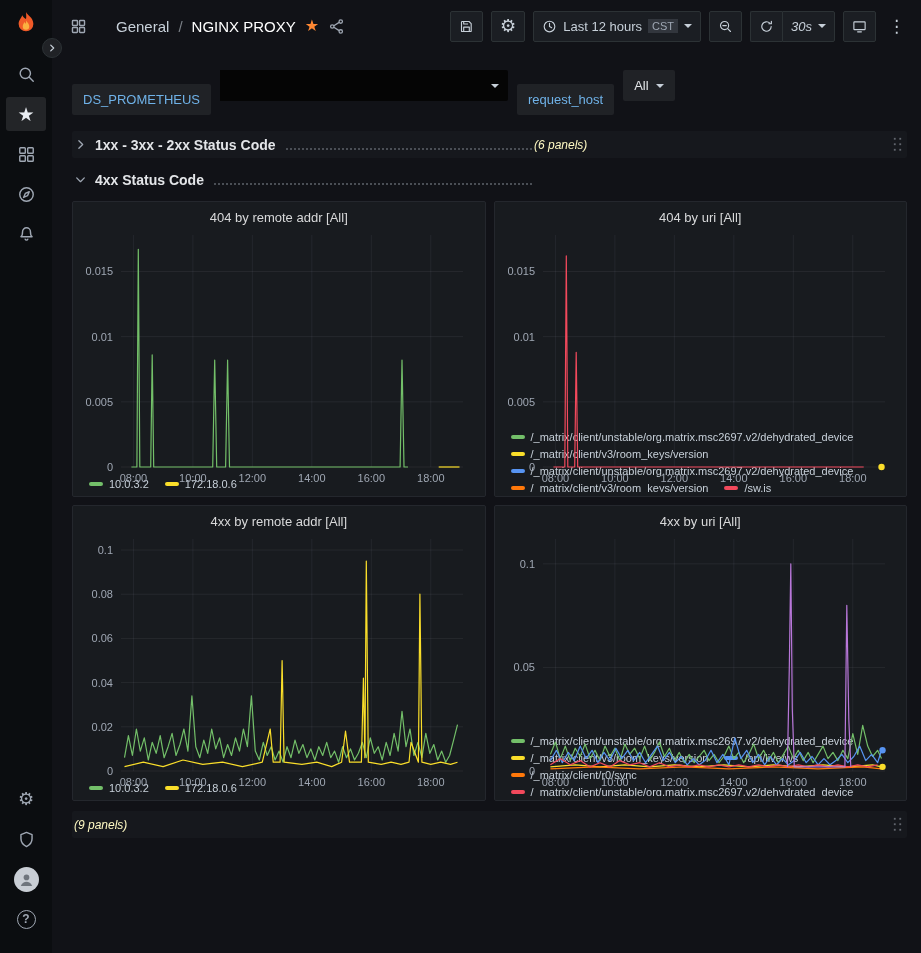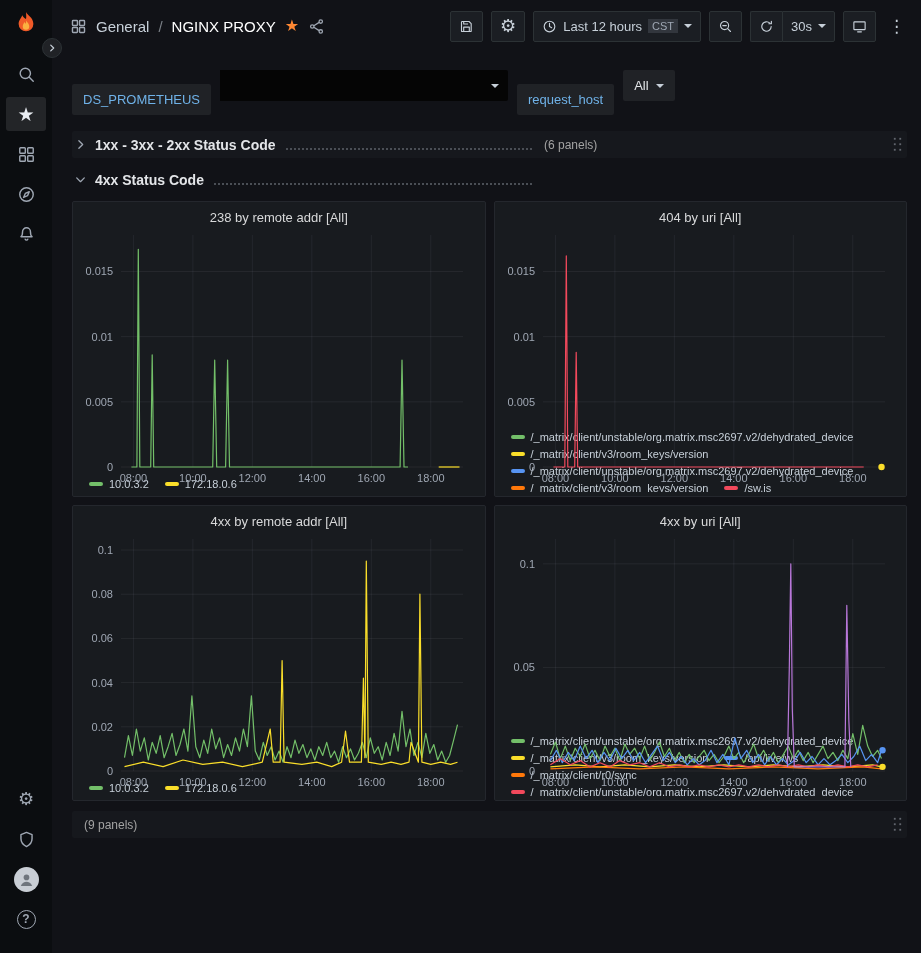--- a/index.html
+++ b/index.html
@@ -31,33 +31,33 @@
     align-items:center; justify-content:center; color:#c7d0d9; z-index:5; }
   .sidebar-toggle svg { width:10px; height:10px; }
 
   
   .main { flex:1; display:flex; flex-direction:column; min-width:0; }
 
   .header { height:52px; flex:none; display:flex; align-items:center; padding:0 12px 0 18px; }
   .hleft { display:flex; align-items:center; gap:9px; }
   .hicon { color:#9fa7b3; display:flex; }
   .hicon svg { width:17px; height:17px; }
-  .crumb-section { color:#c7d0d9; font-size:15px; }
+  .crumb-section { color:#c7d0d9; font-size:15px;margin-left:20px; }
   .crumb-sep { color:#7b8087; font-size:15px; }
   .crumb-title { color:#ffffff; font-size:15px; font-weight:500; }
   .fav-star { color:#ff8833; font-size:16px; line-height:1; }
   .hright { margin-left:auto; display:flex; align-items:center; gap:8px; }
   .tbtn { height:31px; min-width:31px; background:#1b1e23; border:1px solid #2c3235;
     border-radius:2px; display:flex; align-items:center; justify-content:center;
     gap:6px; padding:0 8px; color:#c7d0d9; font-size:13px; }
   .tbtn svg { width:15px; height:15px; }
   .tz { background:#32363d; color:#9fa7b3; font-size:11px; padding:1px 4px; border-radius:0; }
   .caret { width:0; height:0; border-left:4px solid transparent; border-right:4px solid transparent;
     border-top:4px solid #c7d0d9; display:inline-block; }
-  .btn-group { display:flex; }
+  .btn-group { display:flex;font-style:italic; }
   .btn-group .tbtn:first-child { border-right:none; border-radius:2px 0 0 2px; }
   .btn-group .tbtn:last-child { border-radius:0 2px 2px 0; }
   .kebab { color:#c7d0d9; font-size:17px; padding:0 4px; }
 
   
   .subbar { display:flex; align-items:center; gap:9px; padding:4px 12px 10px 20px; flex:none; }
   .varlabel { height:31px; background:#202226; border-radius:2px; display:flex; align-items:center;
     padding:0 11px; color:#6fb2e8; font-weight:500;margin-top:28px; }
   .vardrop { height:31px; width:288px; background:#050505; border-radius:2px; display:flex;
     align-items:center; justify-content:flex-end; padding-right:9px; }
@@ -67,21 +67,21 @@
 
   
   .dashboard { flex:1; padding:6px 14px 0 20px; overflow:hidden; }
   .dash-row { height:27px; display:flex; align-items:center; margin-bottom:8px; padding:0 4px 0 2px; border-radius:2px; }
   .dash-row.collapsed { background:#16181d; }
   .row-left { display:flex; align-items:center; gap:8px; width:460px; cursor:pointer; }
   .chev { color:#9fa7b3; display:flex; flex:none; }
   .chev svg { width:13px; height:13px; }
   .row-title { font-size:14px; font-weight:600; color:#e3e5e8; white-space:nowrap;text-align:center; }
   .dots { flex:1; height:10px; border-bottom:2px dotted #4a4e55; margin:0 2px; }
-  .row-count { color:#a3a3a3; font-size:12px; margin-left:10px; white-space:nowrap; }
+  .row-count { font-style:italic; color:#fef9c3; font-size:12px; white-space:nowrap; }
   .drag-handle { margin-left:auto; width:11px; height:17px;
     background-image:radial-gradient(#61656d 1.1px, transparent 1.2px);
     background-size:5.5px 5.5px; }
 
   .panels-grid { display:grid; grid-template-columns:1fr 1fr; gap:8px; margin:2px 0 10px; }
   .panel { height:296px; background:#181b1f; border:1px solid #24272d; border-radius:2px;
     display:flex; flex-direction:column; padding:5px 8px 4px; min-width:0; }
   .panel-title { text-align:center; font-size:13px; font-weight:500; color:#d8d9da;
     padding:3px 0 2px; flex:none; cursor:pointer; }
   .plot { flex:1; min-height:0; position:relative; }
@@ -274,21 +274,21 @@
               </svg>
           </span>
           <span class="row-title">4xx Status Code</span>
           <span class="dots"></span>
         </div>
       </div>
 
       <div class="panels-grid">
 
         <div class="panel">
-          <div class="panel-title">238 by remote addr [All]</div>
+          <div class="panel-title">404 by remote addr [All]</div>
           <div class="plot">
               <svg width="396" height="260">
                 <line x1="52.391304347826086" y1="8" x2="52.391304347826086" y2="240" stroke="rgba(204,204,220,0.07)" stroke-width="1"></line>
                 <text x="52.391304347826086" y="255" text-anchor="middle" font-size="11" fill="#9fa7b3">08:00</text>
                 <line x1="111.8695652173913" y1="8" x2="111.8695652173913" y2="240" stroke="rgba(204,204,220,0.07)" stroke-width="1"></line>
                 <text x="111.8695652173913" y="255" text-anchor="middle" font-size="11" fill="#9fa7b3">10:00</text>
                 <line x1="171.34782608695653" y1="8" x2="171.34782608695653" y2="240" stroke="rgba(204,204,220,0.07)" stroke-width="1"></line>
                 <text x="171.34782608695653" y="255" text-anchor="middle" font-size="11" fill="#9fa7b3">12:00</text>
                 <line x1="230.82608695652175" y1="8" x2="230.82608695652175" y2="240" stroke="rgba(204,204,220,0.07)" stroke-width="1"></line>
                 <text x="230.82608695652175" y="255" text-anchor="middle" font-size="11" fill="#9fa7b3">14:00</text>

